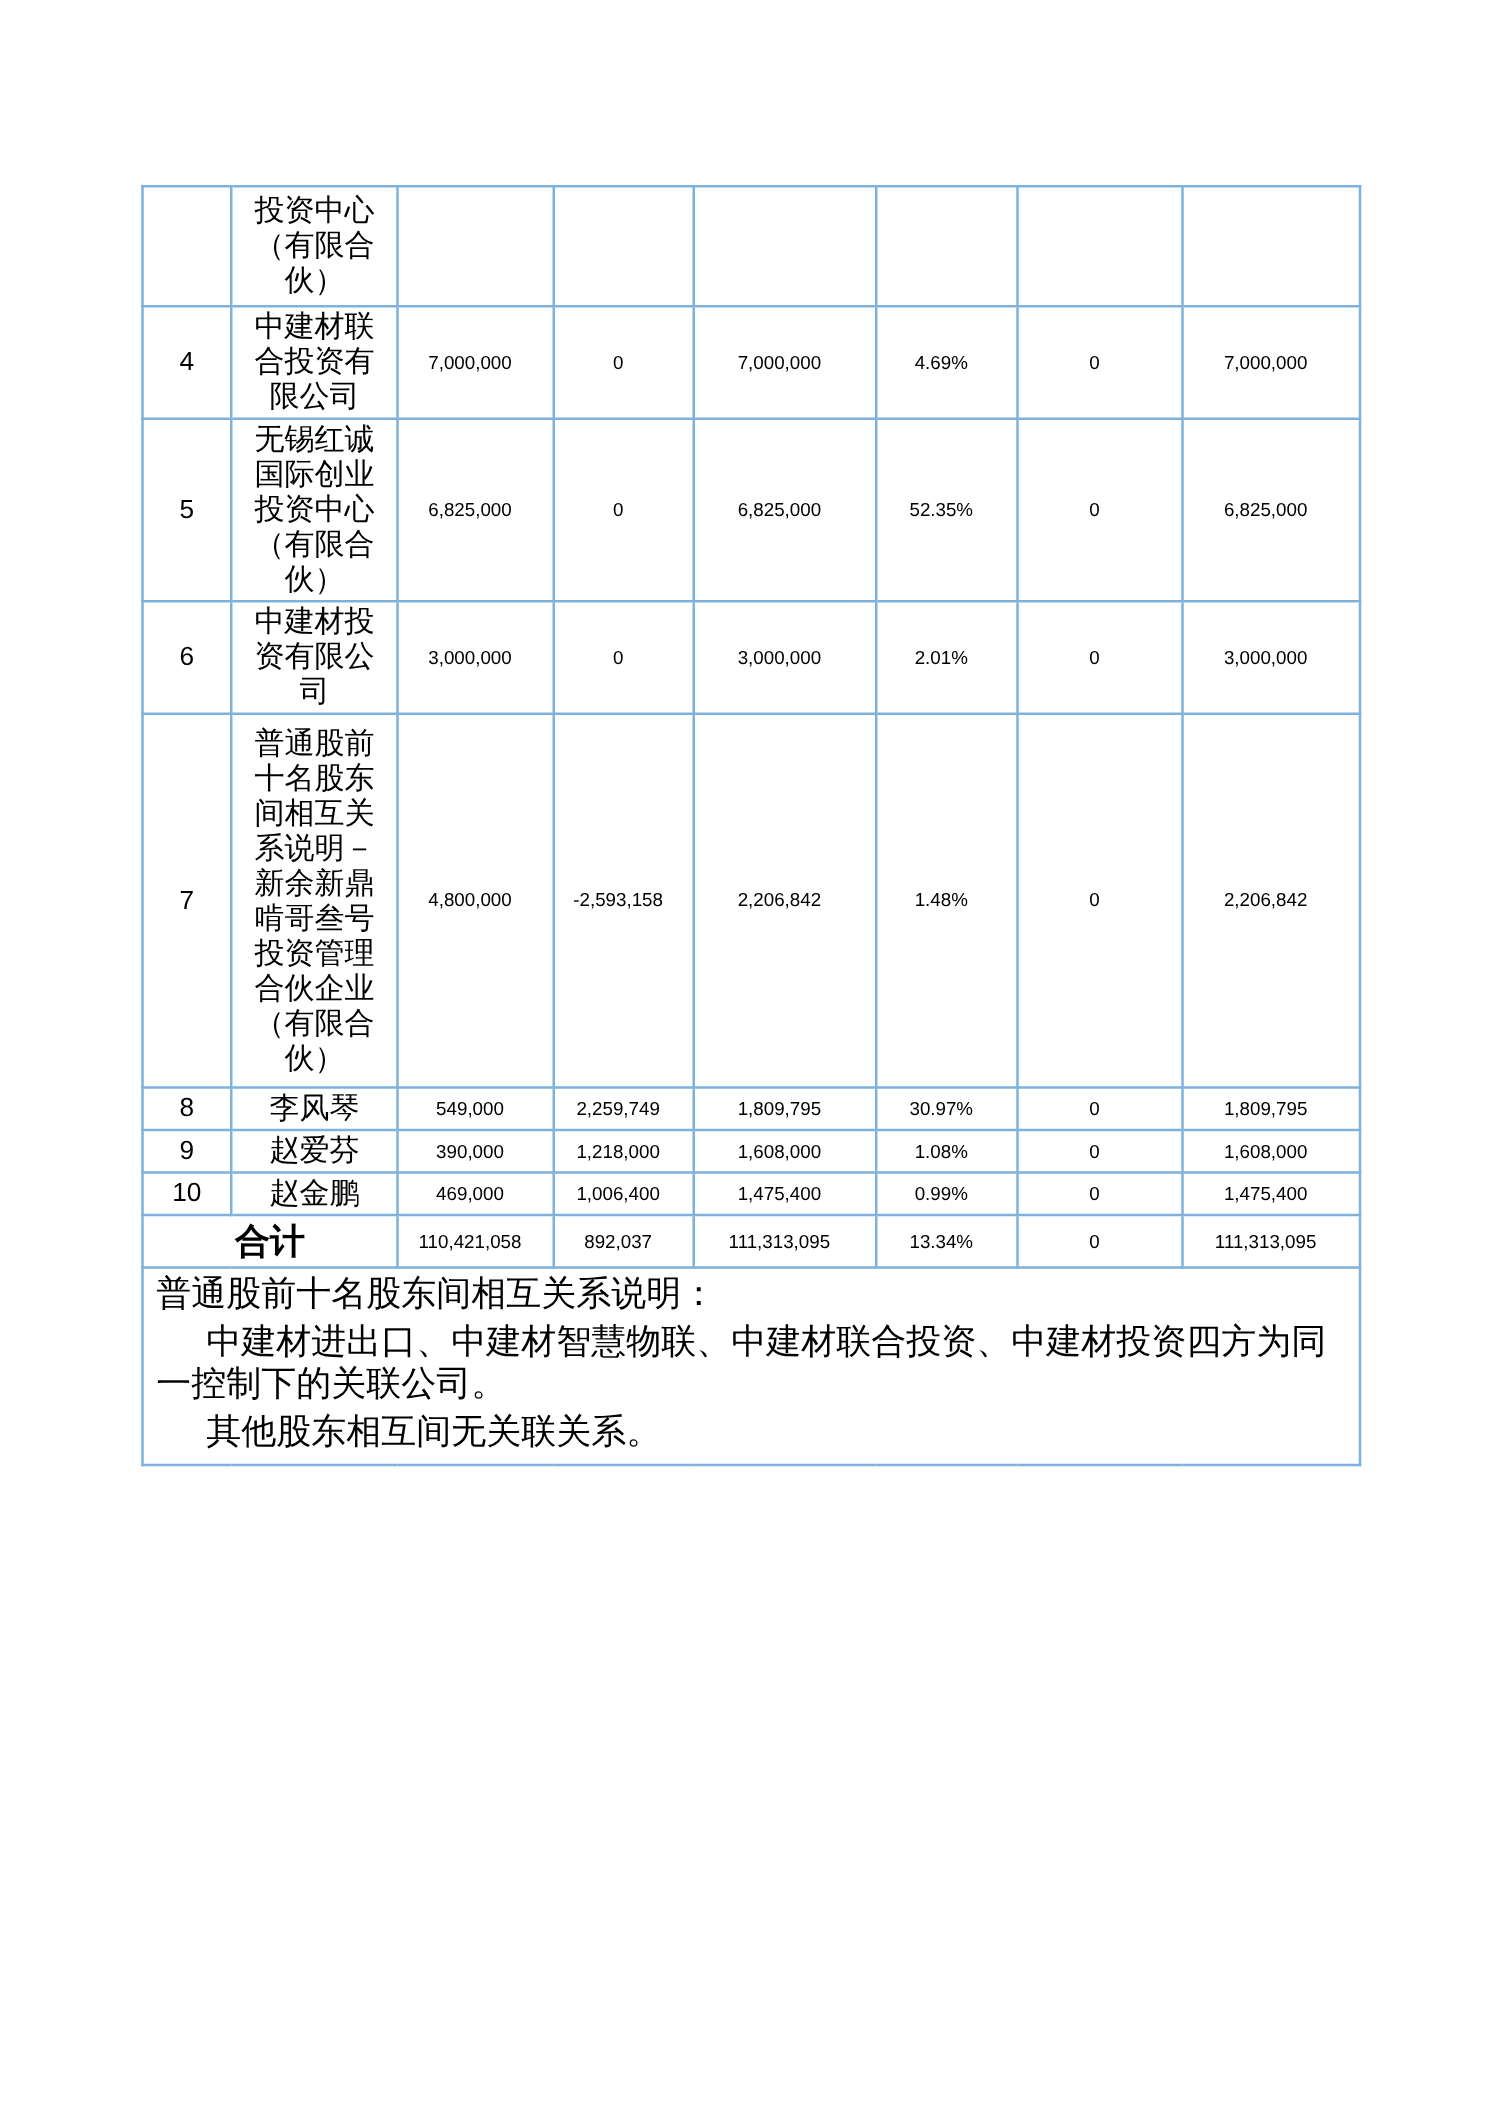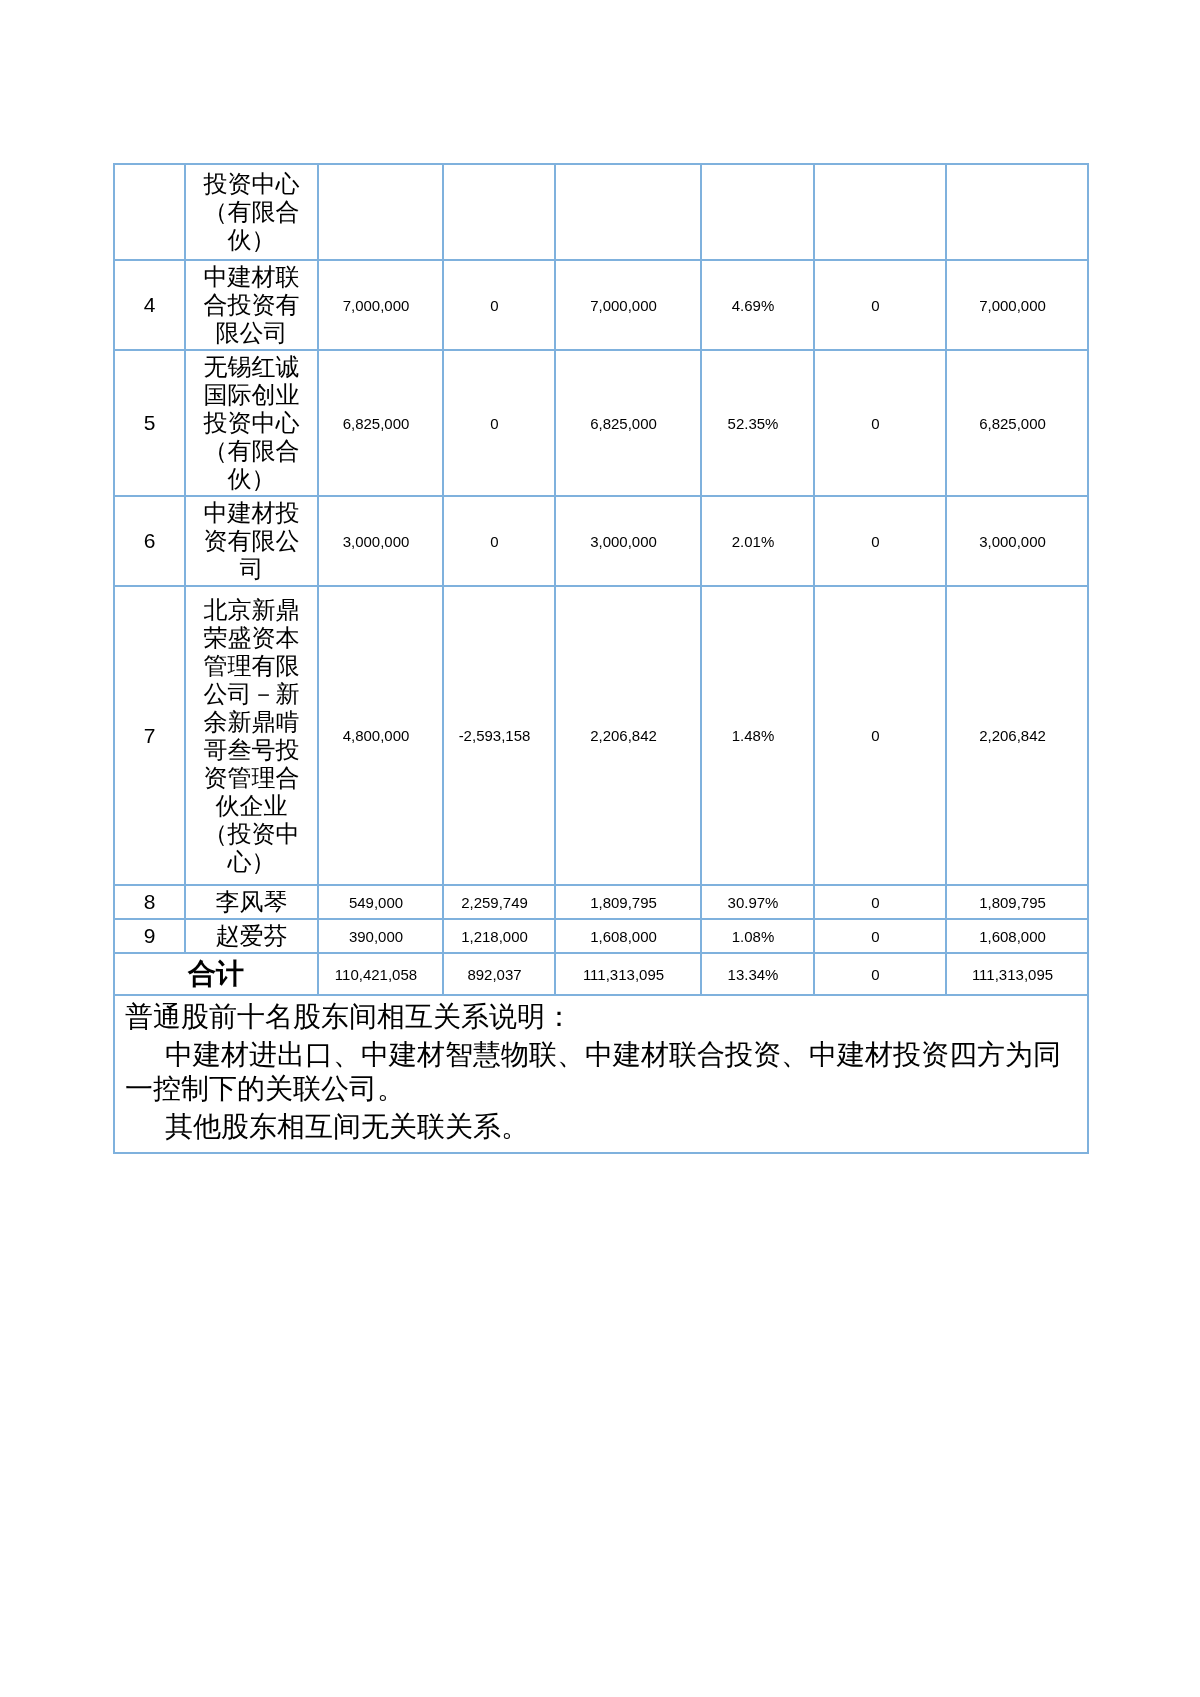--- a/index.html
+++ b/index.html
@@ -10,21 +10,21 @@
   body {
     width: 1200px;
     height: 1697px;
     position: relative;
     font-family: "Liberation Serif", "DejaVu Serif", serif;
     color: #000000;
   }
   .table-wrap {
     position: absolute;
     left: 113px;
-    top: 163px;
+    top: 148px;
     width: 974px;
   }
   table.shareholders {
     width: 974px;
     table-layout: fixed;
     border-collapse: collapse;
   }
   table.shareholders td {
     border: 2px solid #7fb1dd;
     vertical-align: middle;
@@ -137,21 +137,21 @@
         <td class="c-val">3,000,000</td>
         <td class="c-val">0</td>
         <td class="c-val">3,000,000</td>
         <td class="c-val">2.01%</td>
         <td class="c-val">0</td>
         <td class="c-val">3,000,000</td>
       </tr>
 
       <tr class="rh-r7">
         <td class="c-rank">7</td>
-        <td class="c-name">北京新鼎荣盛资本管理有限公司－新余新鼎啃哥叁号投资管理合伙企业（投资中心）</td>
+        <td class="c-name">普通股前十名股东间相互关系说明－新余新鼎啃哥叁号投资管理合伙企业（有限合伙）</td>
         <td class="c-val">4,800,000</td>
         <td class="c-val">-2,593,158</td>
         <td class="c-val">2,206,842</td>
         <td class="c-val">1.48%</td>
         <td class="c-val">0</td>
         <td class="c-val">2,206,842</td>
       </tr>
 
       <tr class="rh-single">
         <td class="c-rank">8</td>
@@ -168,20 +168,30 @@
         <td class="c-rank">9</td>
         <td class="c-name">赵爱芬</td>
         <td class="c-val">390,000</td>
         <td class="c-val">1,218,000</td>
         <td class="c-val">1,608,000</td>
         <td class="c-val">1.08%</td>
         <td class="c-val">0</td>
         <td class="c-val">1,608,000</td>
       </tr>
 
+      <tr class="rh-single">
+        <td class="c-rank">10</td>
+        <td class="c-name">赵金鹏</td>
+        <td class="c-val">469,000</td>
+        <td class="c-val">1,006,400</td>
+        <td class="c-val">1,475,400</td>
+        <td class="c-val">0.99%</td>
+        <td class="c-val">0</td>
+        <td class="c-val">1,475,400</td>
+      </tr>
 
       <tr class="rh-total">
         <td class="c-total-label" colspan="2">合计</td>
         <td class="c-val">110,421,058</td>
         <td class="c-val">892,037</td>
         <td class="c-val">111,313,095</td>
         <td class="c-val">13.34%</td>
         <td class="c-val">0</td>
         <td class="c-val">111,313,095</td>
       </tr>

